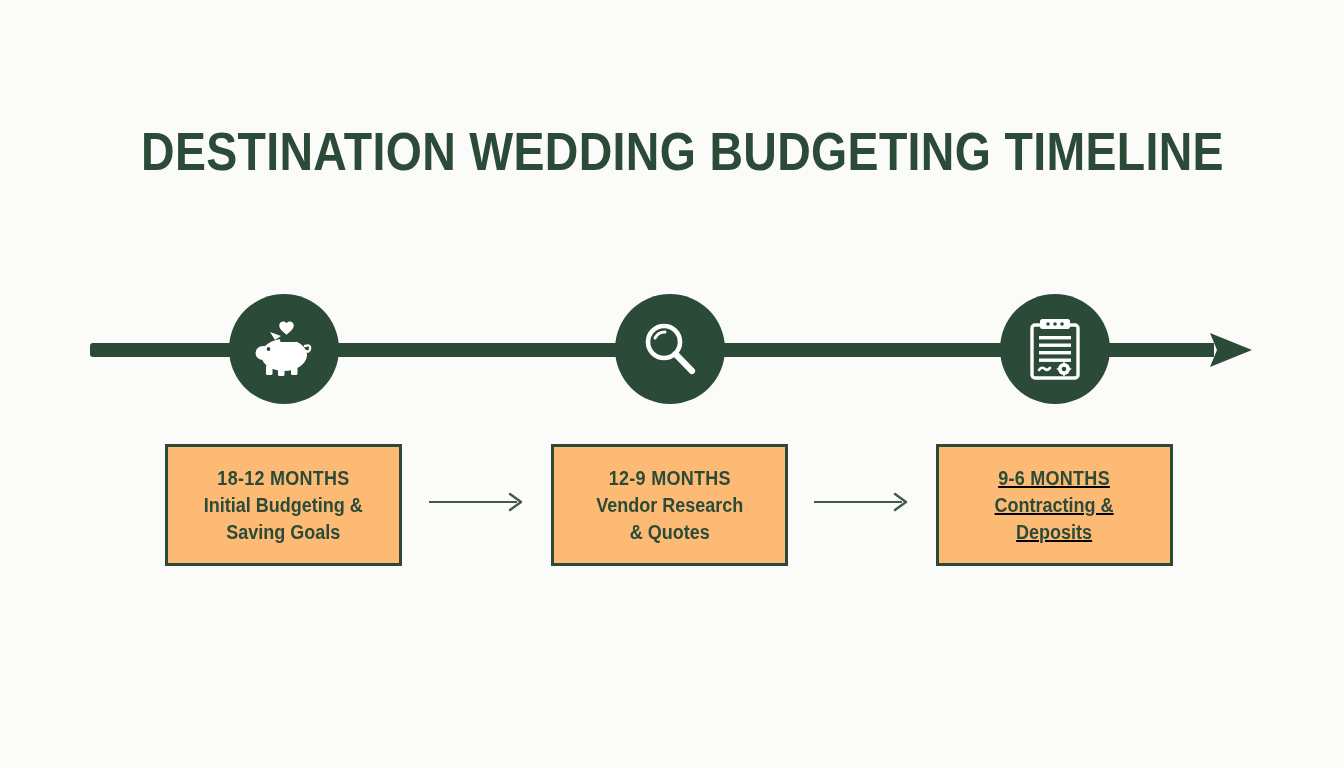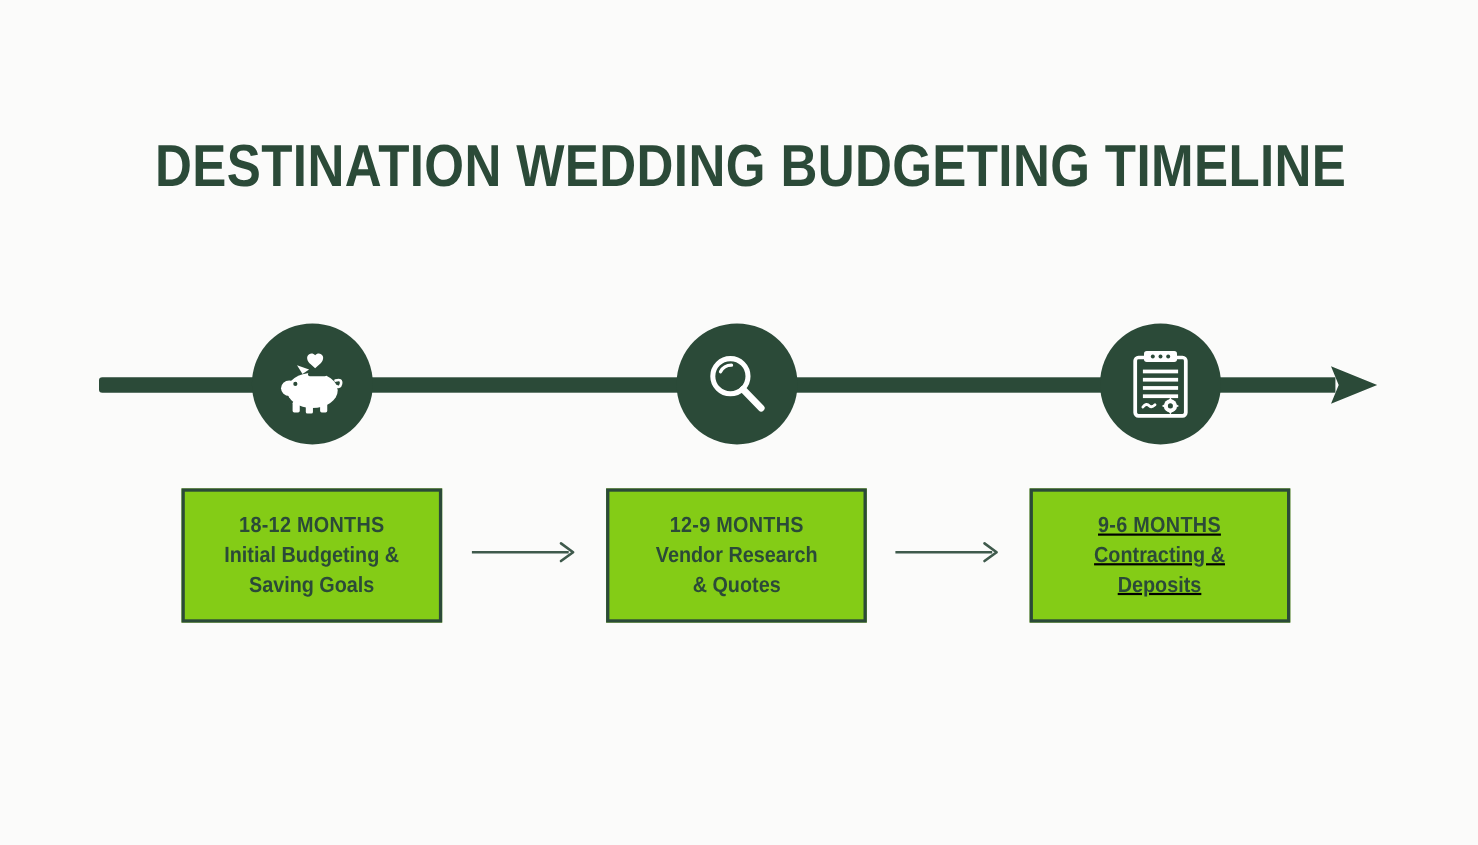--- a/index.html
+++ b/index.html
@@ -60,21 +60,21 @@
   .node-3 { left: 1000px; top: 294px; }
 
   .node-icon { display: block; }
 
   
   .stage-card {
     position: absolute;
     width: 237px;
     height: 122px;
     border: 3px solid #2b4a38;
-    background: #84cc16;
+    background: #fdba74;
     display: flex;
     flex-direction: column;
     align-items: center;
     justify-content: center;
     padding: 6px 8px;
   }
   .card-1 { left: 165px; top: 444px; }
   .card-2 { left: 551px; top: 444px; }
   .card-3 { left: 936px; top: 444px; text-decoration: underline; }
 

